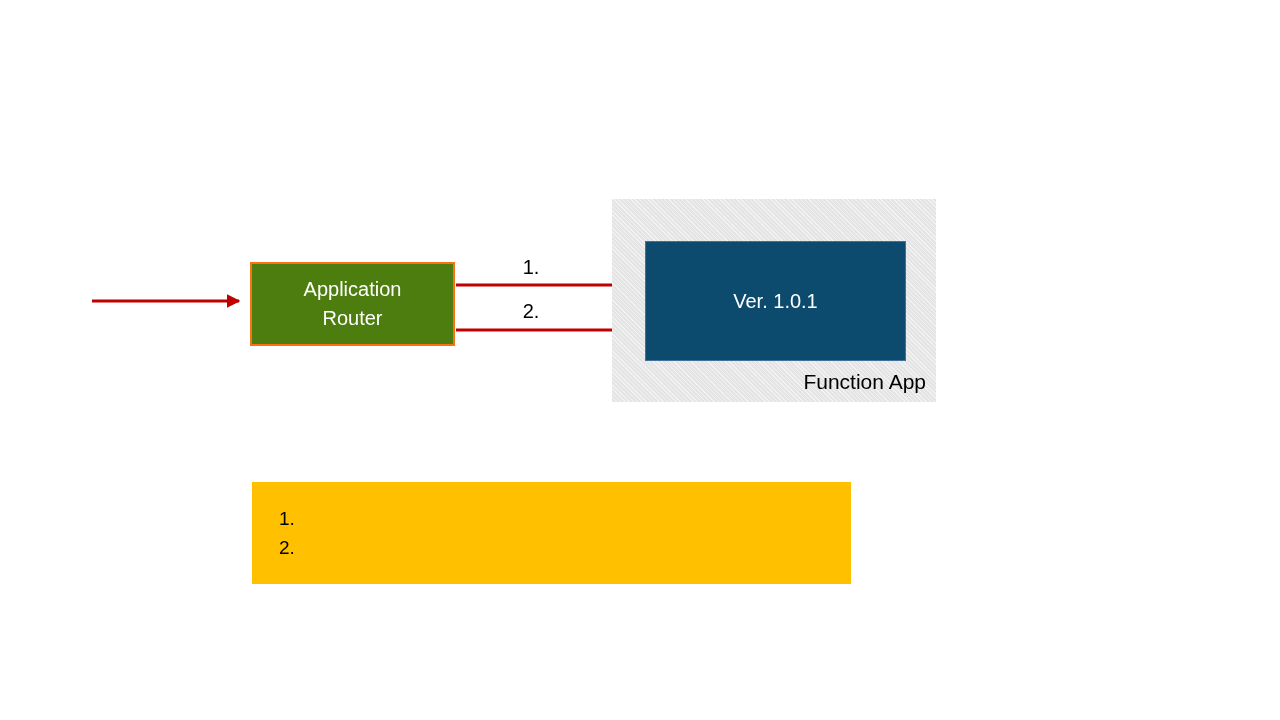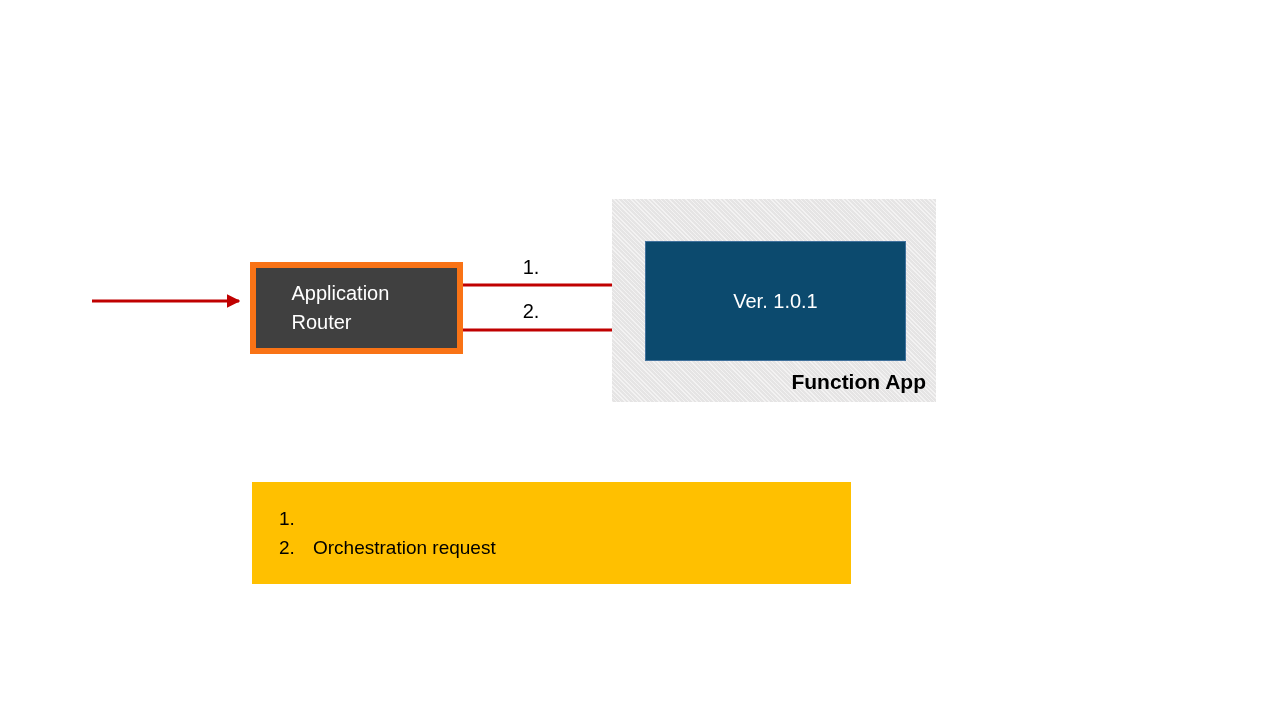--- a/index.html
+++ b/index.html
@@ -16,24 +16,25 @@
   }
   .arrow-layer {
     position: absolute; left: 0; top: 0;
     width: 1280px; height: 720px;
     pointer-events: none;
   }
   .router-box {
     position: absolute;
     left: 250px; top: 262px;
     width: 201px; height: 80px;
-    background: #404040;
-    border: 6px solid #f97316;
+    background: #4d7c0f;
+    border: 2px solid #f97316;
     color: #ffffff;
     display: flex; align-items: center; justify-content: center;
+    text-align: center;
     font-size: 20px; line-height: 29px;
   }
   .router-box .label { max-width: 130px; }
   .arrow-num {
     position: absolute;
     width: 30px;
     text-align: center;
     color: #000000;
     font-size: 20px;
   }
@@ -45,21 +46,20 @@
     width: 324px; height: 203px;
     background-color: #e9e8e8;
     background-image: repeating-linear-gradient(45deg, rgba(255,255,255,0.45) 0 1px, rgba(0,0,0,0.015) 1px 3px);
   }
   .function-app-label {
     position: absolute;
     right: 10px; bottom: 8px;
     color: #000000;
     font-size: 21px;
     white-space: nowrap;
-    font-weight: bold;
   }
   .version-box {
     position: absolute;
     left: 645px; top: 241px;
     width: 259px; height: 118px;
     background: #0c4a6e;
     border: 1px solid #41719c;
     color: #ffffff;
     display: flex; align-items: center; justify-content: center;
     font-size: 20px;
@@ -111,17 +111,16 @@
 
   <div class="arrow-num arrow-num-1">1.</div>
   <div class="arrow-num arrow-num-2">2.</div>
 
   <div class="legend-box">
     <div class="legend-item">
       <span class="num">1.</span>
     </div>
     <div class="legend-item">
       <span class="num">2.</span>
-      <span class="txt">Orchestration request</span>
     </div>
   </div>
 
 </div>
 
 </body></html>

